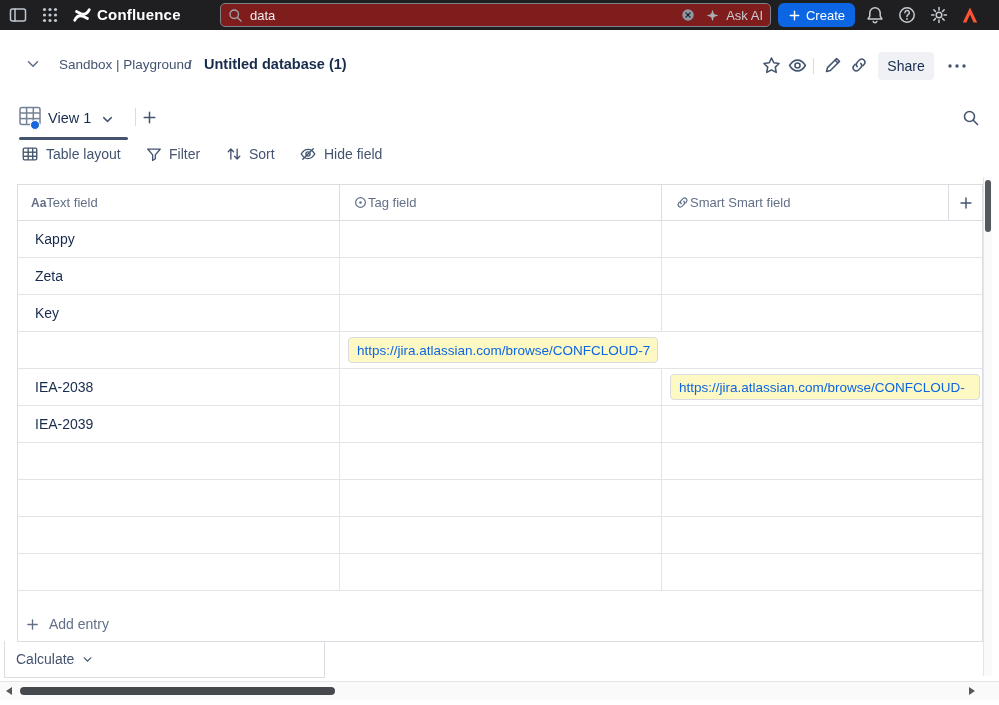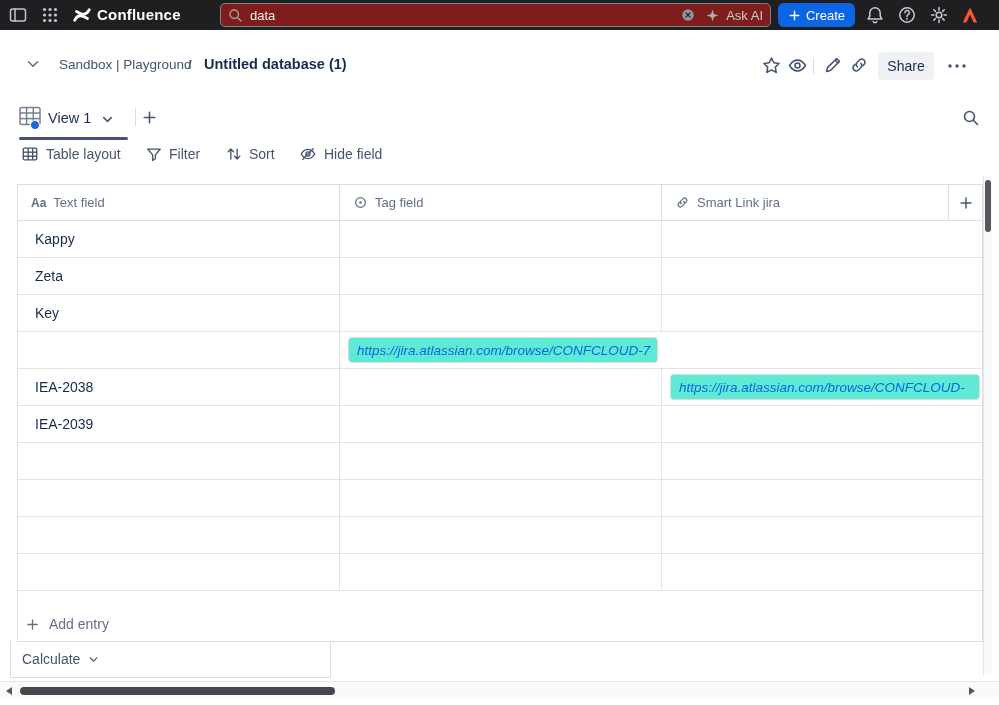--- a/index.html
+++ b/index.html
@@ -31,39 +31,39 @@
   .vlabel{font-size:14.5px;font-weight:500;color:#172B4D;white-space:nowrap;cursor:pointer;}
   #tab-underline{position:absolute;left:19px;top:137px;width:109px;height:3px;background:#44546F;border-radius:1.5px;}
   .tbl-label{font-size:14px;font-weight:500;color:#44546F;white-space:nowrap;cursor:pointer;}
   .viewicon{position:relative;color:#758195;}
   .viewbadge{position:absolute;left:13px;top:17px;width:10px;height:10px;border-radius:50%;
              background:#1868DB;border:1.5px solid #fff;}
 
   
   #dbtable{position:absolute;left:17px;top:184px;width:966px;border:1px solid #DADDE2;border-bottom:none;background:#fff;}
   .thead{display:flex;height:36px;border-bottom:1px solid #DADDE2;}
-  .hc{display:flex;align-items:center;gap:7px;padding-left:13px;}
+  .hc{display:flex;align-items:center;padding-left:13px;}
   .hc1,.hc2{width:322px;border-right:1px solid #DADDE2;}
   .hc3{width:287px;border-right:1px solid #DADDE2;}
   .hc4{flex:1;justify-content:center;padding-left:0;color:#44546F;cursor:pointer;}
   .hlabel{font-size:13px;color:#626F86;font-weight:500;white-space:nowrap;}
   .aa{font-size:12px;font-weight:700;color:#626F86;}
   .hicon{color:#626F86;display:flex;}
   #tbody{height:386px;overflow:hidden;}
   .trow{display:flex;height:37px;border-bottom:1px solid #E2E4E8;background:#fff;}
   .tc{cursor:pointer;}
   .tc1,.tc2{width:322px;border-right:1px solid #E2E4E8;}
   .tc1{padding-left:17px;font-size:14px;color:#172B4D;line-height:36px;white-space:nowrap;}
   .tc3{flex:1;position:relative;overflow:hidden;}
   .pill{position:absolute;left:8px;top:5px;height:26px;width:310px;border:1px solid #D8DBE0;border-radius:4px;
-        background:#5eead4;overflow:hidden;display:flex;align-items:center;padding-left:8px;cursor:pointer;font-style:italic;}
+        background:#fef9c3;overflow:hidden;display:flex;align-items:center;padding-left:8px;cursor:pointer;}
   .pill span{font-size:13.5px;color:#0C66E4;white-space:nowrap;}
   .addentry{display:flex;align-items:center;height:35px;border-bottom:1px solid #DADDE2;padding-left:7px;gap:9px;
             color:#626F86;font-size:14px;cursor:pointer;}
-  #calc{position:absolute;left:10px;top:641px;width:321px;height:37px;border:1px solid #DADDE2;border-top:none;
+  #calc{position:absolute;left:4px;top:641px;width:321px;height:37px;border:1px solid #DADDE2;border-top:none;
         display:flex;align-items:center;gap:7px;padding-left:11px;color:#44546F;font-size:14px;cursor:pointer;}
 
   
   #vscroll{position:absolute;left:983px;top:177px;width:9px;height:499px;background:#FAFAFB;border-left:1px solid #E4E6E9;}
   #vthumb{position:absolute;left:1px;top:3px;width:6px;height:52px;background:#55585D;border-radius:3px;}
   #hscroll{position:absolute;left:0;top:681px;width:999px;height:19px;background:#FAFAFB;border-top:1px solid #E4E6E9;}
   #hthumb{position:absolute;left:20px;top:5px;width:315px;height:8px;background:#45484D;border-radius:4px;cursor:pointer;}
   .harrow{position:absolute;top:5px;width:0;height:0;border-top:4.5px solid transparent;border-bottom:4.5px solid transparent;cursor:pointer;}
 </style>
 </head>
@@ -280,21 +280,21 @@
         </span>
         <span class="hlabel">Tag field</span>
       </div>
       <div class="hc hc3">
         <span class="hicon">
           <svg width="15" height="15" viewBox="0 0 20 20" fill="none" stroke="#626F86" stroke-width="1.6" stroke-linecap="round">
               <path d="M8.3 11.7a3.2 3.2 0 0 1 0-4.5l2.4-2.4a3.2 3.2 0 0 1 4.5 4.5l-1.3 1.3"></path>
               <path d="M11.7 8.3a3.2 3.2 0 0 1 0 4.5l-2.4 2.4a3.2 3.2 0 0 1-4.5-4.5l1.3-1.3"></path>
             </svg>
         </span>
-        <span class="hlabel">Smart Link jira</span>
+        <span class="hlabel">Smart Smart field</span>
       </div>
       <div class="hc hc4">
         <svg width="16" height="16" viewBox="0 0 20 20" fill="none" stroke="currentColor" stroke-width="1.8" stroke-linecap="round">
             <path d="M10 3.8v12.4M3.8 10h12.4"></path>
           </svg>
       </div>
     </div>
 
     <div id="tbody">
       <div class="trow">

